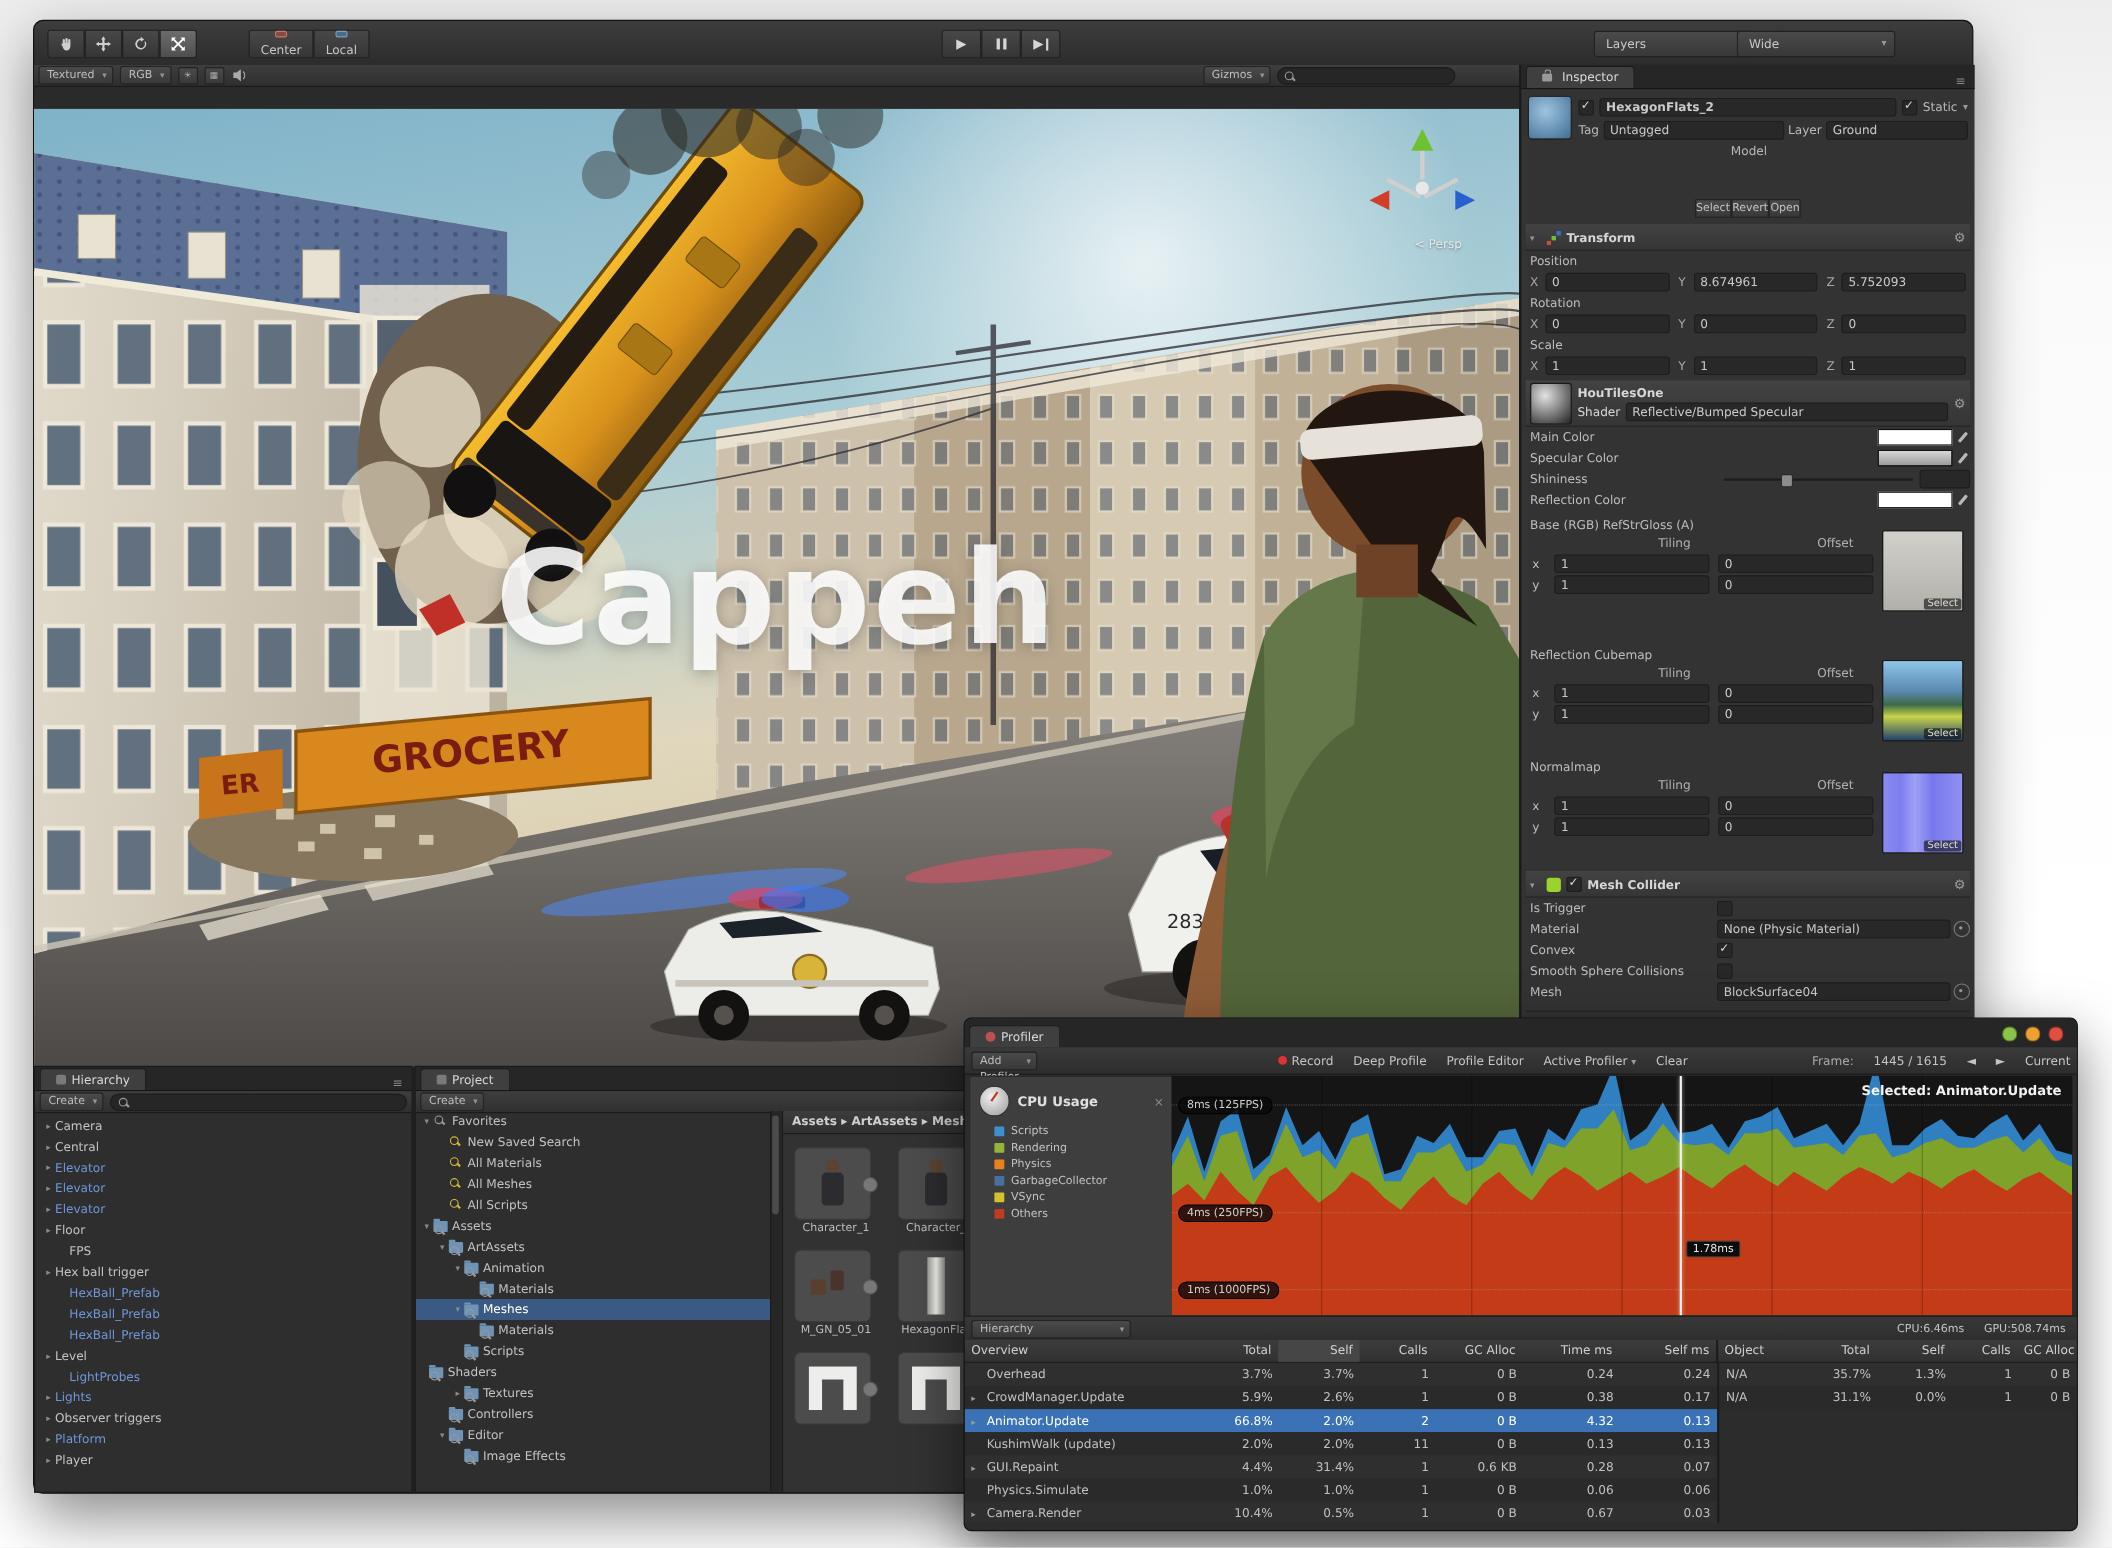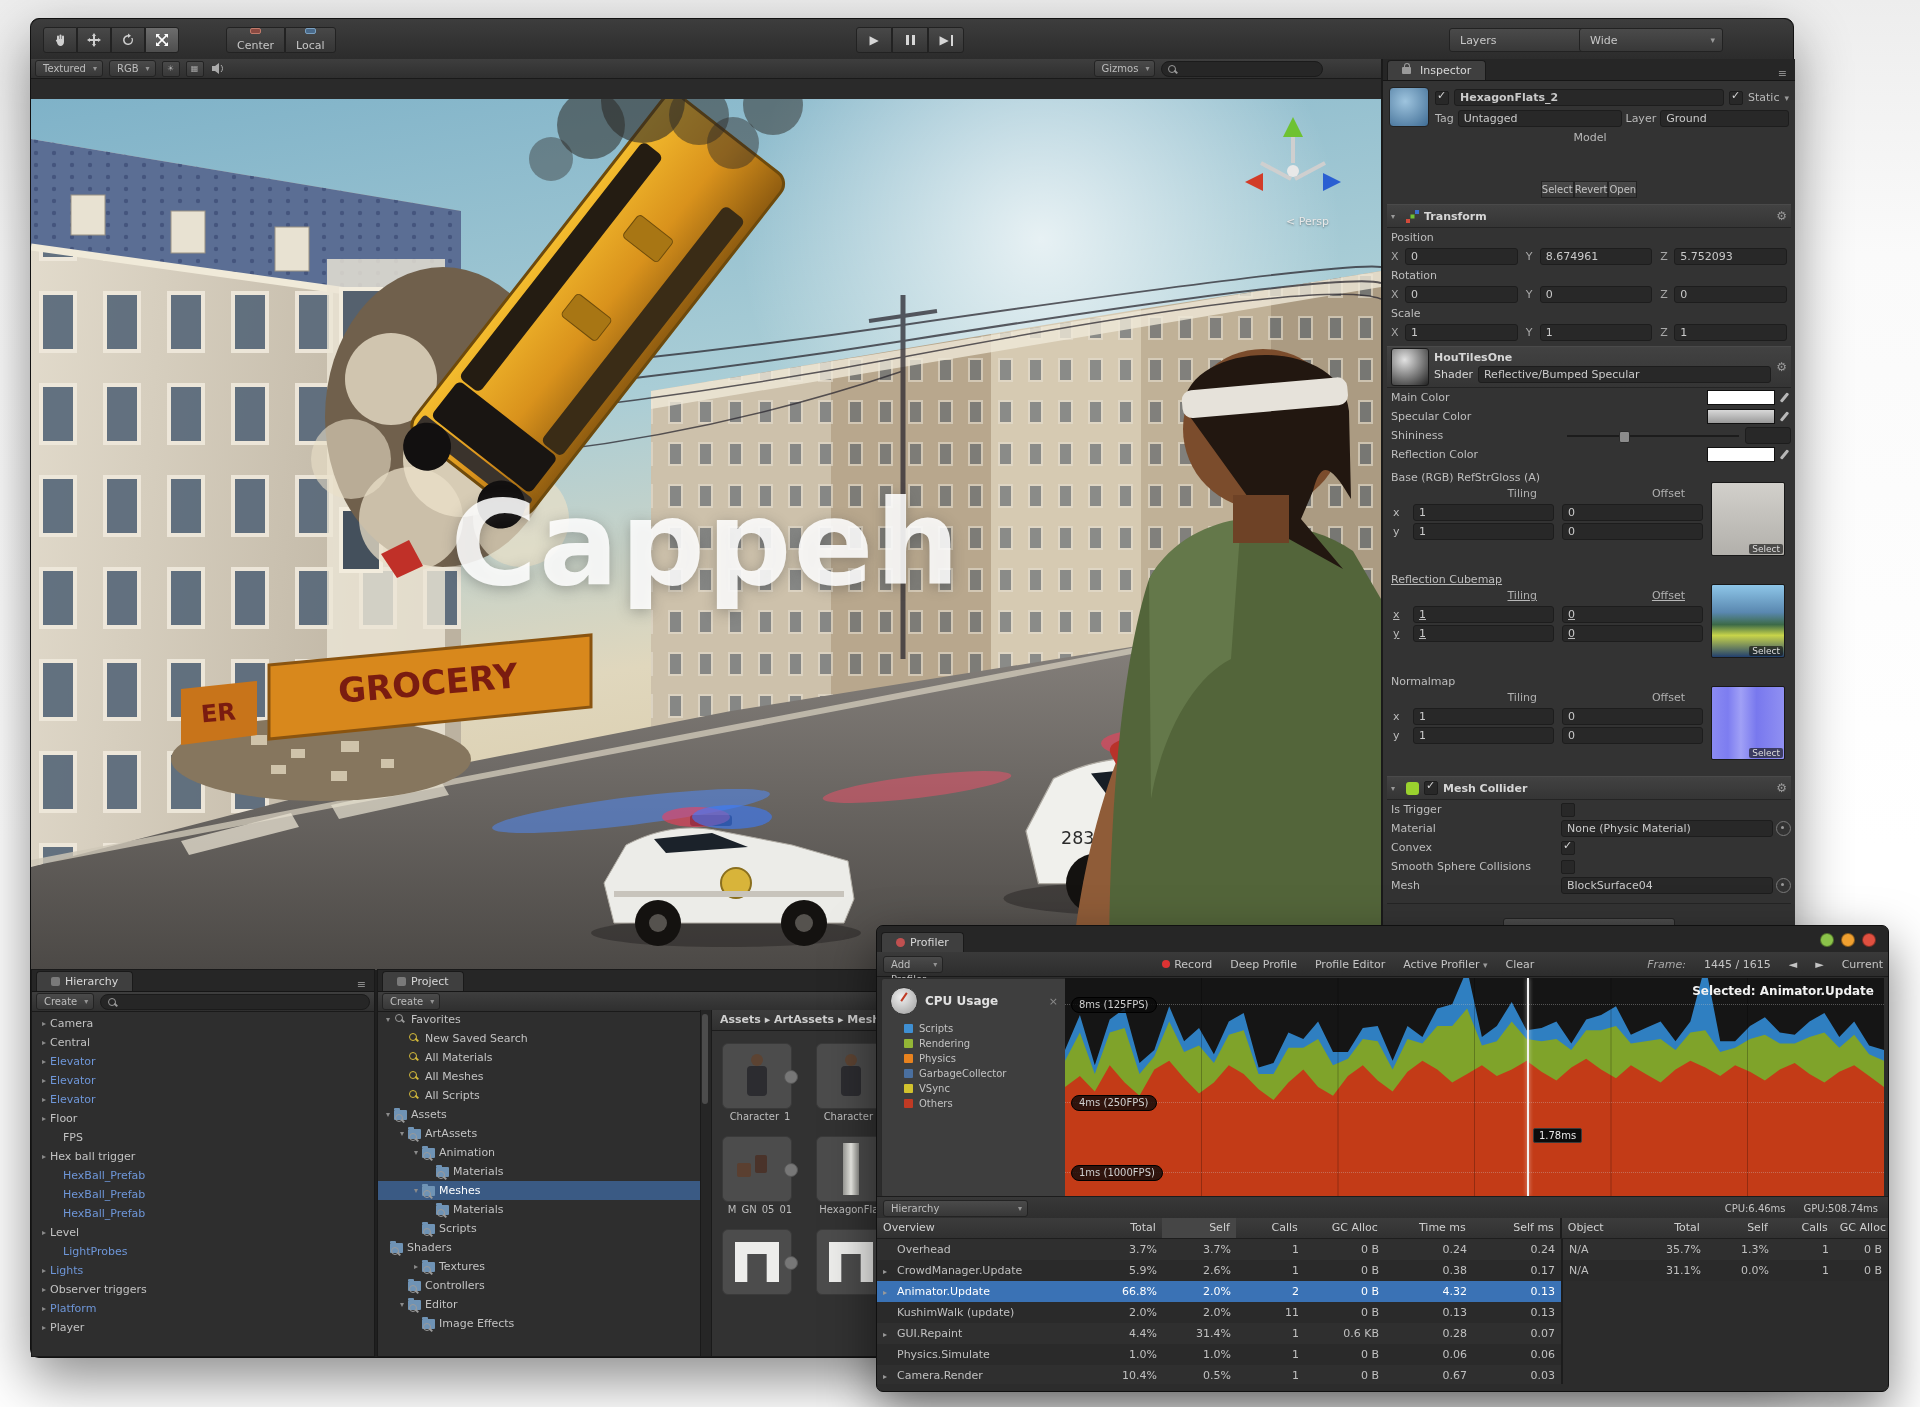--- a/index.html
+++ b/index.html
@@ -865,21 +865,21 @@
                 <div class="ifield">1</div>
                 <div class="ifield">0</div>
               </div>
               <div class="irow" style="gap:8px;padding-right:88px;">
                 <span style="flex:0 0 12px;padding-left:6px;">y</span>
                 <div class="ifield">1</div>
                 <div class="ifield">0</div>
               </div>
             </div>
 
-            <div style="position:relative;height:98px;margin-top:4px;text-decoration:underline;">
+            <div style="position:relative;height:98px;margin-top:20px;">
               <div class="irow">
                 <span class="ilabel" style="flex-basis:300px;">Reflection Cubemap</span>
               </div>
               <div class="map-thumb thumb-cube" style="top:14px;">
                 <span class="sel">Select</span>
               </div>
               <div style="display:flex;color:#b0b0b0;height:16px;">
                 <span style="flex:0 0 150px;text-align:right;">Tiling</span>
                 <span style="flex:0 0 148px;text-align:right;">Offset</span>
               </div>
@@ -972,21 +972,21 @@
       </div>
       <div class="ptool-item" style="margin-left:210px;">
         <span class="reddot"></span><span>Record</span>
       </div>
       <div class="ptool-item">Deep Profile</div>
       <div class="ptool-item">Profile Editor</div>
       <div class="ptool-item">
         <span>Active Profiler</span> <span style="color:#9a9a9a;font-size:9px;">▾</span>
       </div>
       <div class="ptool-item">Clear</div>
-      <div class="ptool-item" style="margin-left:95px;color:#a8a8a8;font-style:italic;">Frame:</div>
+      <div class="ptool-item" style="margin-left:95px;color:#a8a8a8;">Frame:</div>
       <div class="ptool-item">1445 / 1615</div>
       <div class="ptool-item">◄</div>
       <div class="ptool-item">►</div>
       <div class="ptool-item">Current</div>
     </div>
 
     <div class="cpu-card">
       <div style="display:flex;align-items:center;gap:7px;padding:8px 8px 6px 8px;">
         <div style="width:26px;height:26px;border-radius:50%;background:radial-gradient(circle at 40% 35%,#f0f0f0,#9a9a9a);border:1px solid #333;position:relative;">
           <div style="position:absolute;left:12px;top:4px;width:2px;height:10px;background:#c03a24;transform:rotate(35deg);"></div>

